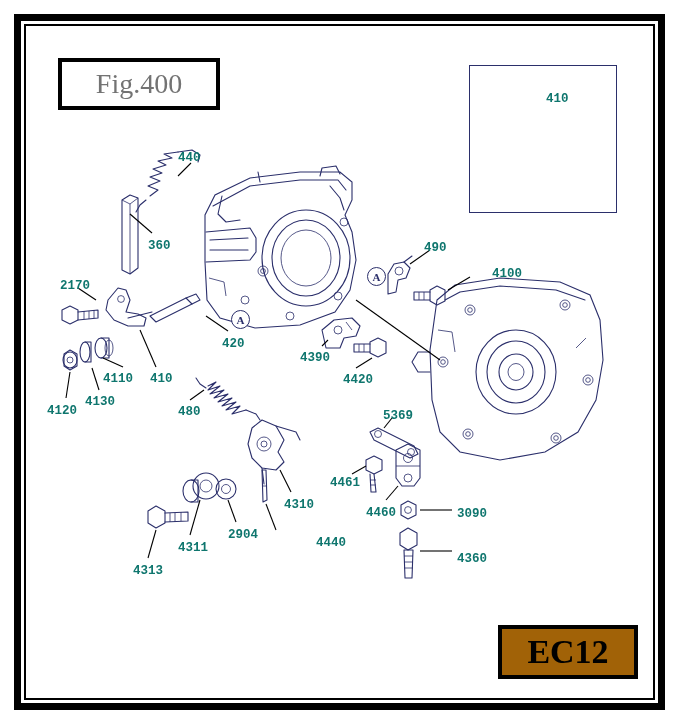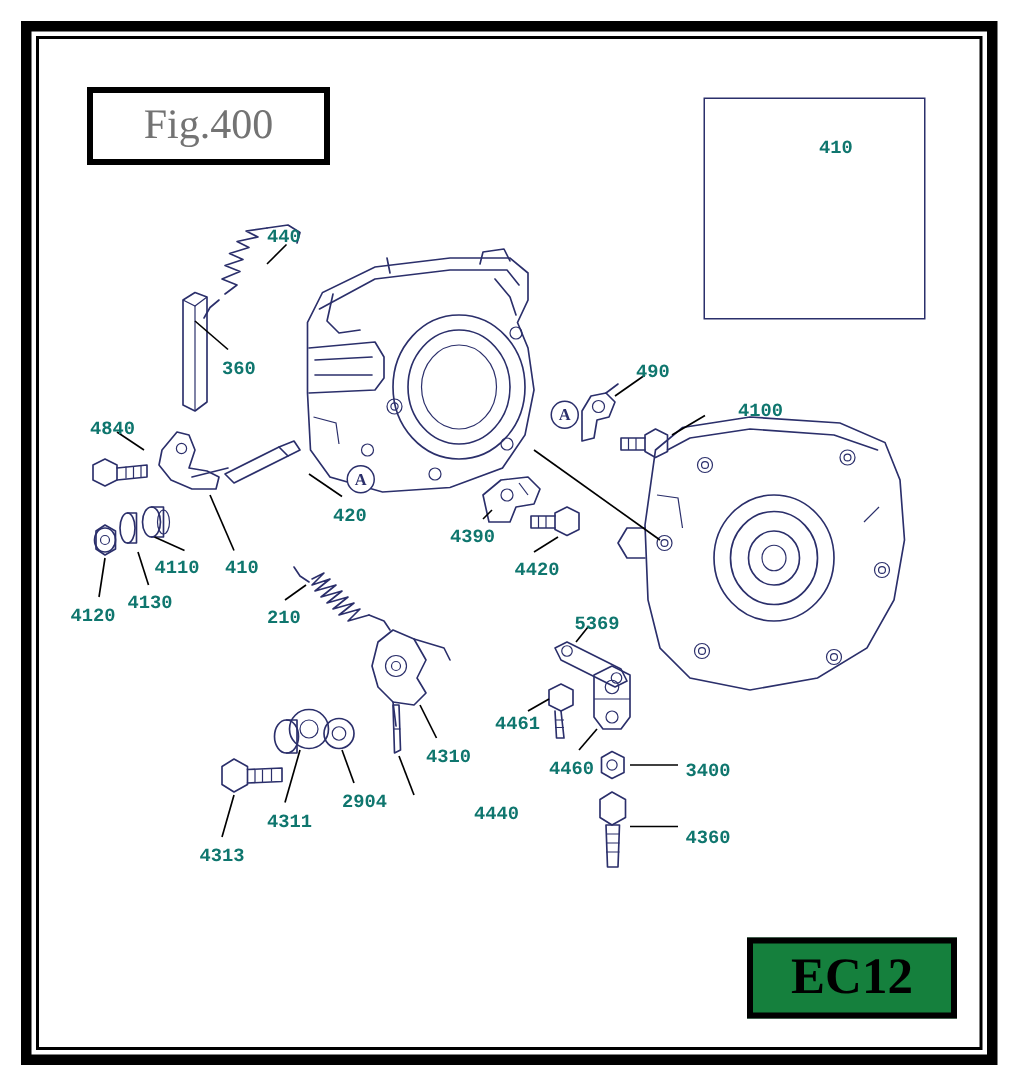--- a/index.html
+++ b/index.html
@@ -58,21 +58,21 @@
     font-family: "Liberation Serif", serif;
   }
   
   #model-box {
     position: absolute;
     left: 498px;
     top: 625px;
     width: 140px;
     height: 54px;
     border: 4px solid #000000;
-    background: #15803d;
+    background: #a16207;
     box-sizing: border-box;
     display: flex;
     align-items: center;
     justify-content: center;
   }
   #model-box .model-text {
     font-size: 34px;
     font-weight: bold;
     color: #000000;
     font-family: "Liberation Serif", serif;
@@ -373,35 +373,35 @@
   </div>
 
   <div id="inset-box"></div>
 
   <div id="model-box">
     <span class="model-text">EC12</span>
   </div>
 
   <div class="lbl" style="left:178px; top:152px;">440</div>
   <div class="lbl" style="left:148px; top:240px;">360</div>
-  <div class="lbl" style="left:60px;  top:280px;">4840</div>
+  <div class="lbl" style="left:60px;  top:280px;">2170</div>
   <div class="lbl" style="left:222px; top:338px;">420</div>
   <div class="lbl" style="left:103px; top:373px;text-align:center;">4110</div>
   <div class="lbl" style="left:150px; top:373px;">410</div>
   <div class="lbl" style="left:85px;  top:396px;">4130</div>
   <div class="lbl" style="left:47px;  top:405px;text-align:right;">4120</div>
-  <div class="lbl" style="left:178px; top:406px;">210</div>
+  <div class="lbl" style="left:178px; top:406px;">480</div>
   <div class="lbl" style="left:424px; top:242px;">490</div>
   <div class="lbl" style="left:444px; top:268px;margin-left:48px;">4100</div>
   <div class="lbl" style="left:300px; top:352px;">4390</div>
   <div class="lbl" style="left:343px; top:374px;">4420</div>
   <div class="lbl" style="left:383px; top:410px;">5369</div>
   <div class="lbl" style="left:330px; top:477px;">4461</div>
   <div class="lbl" style="left:366px; top:507px;">4460</div>
-  <div class="lbl" style="left:457px; top:508px;">3400</div>
+  <div class="lbl" style="left:457px; top:508px;">3090</div>
   <div class="lbl" style="left:457px; top:553px;">4360</div>
   <div class="lbl" style="left:284px; top:499px;">4310</div>
   <div class="lbl" style="left:228px; top:529px;">2904</div>
   <div class="lbl" style="left:272px; top:537px;margin-left:44px;">4440</div>
   <div class="lbl" style="left:178px; top:542px;text-align:center;">4311</div>
   <div class="lbl" style="left:133px; top:565px;">4313</div>
   <div class="lbl" style="left:546px; top:93px;">410</div>
 
   <div class="circ-a" style="left:367px; top:267px;">A</div>
   <div class="circ-a" style="left:231px; top:310px;">A</div>

